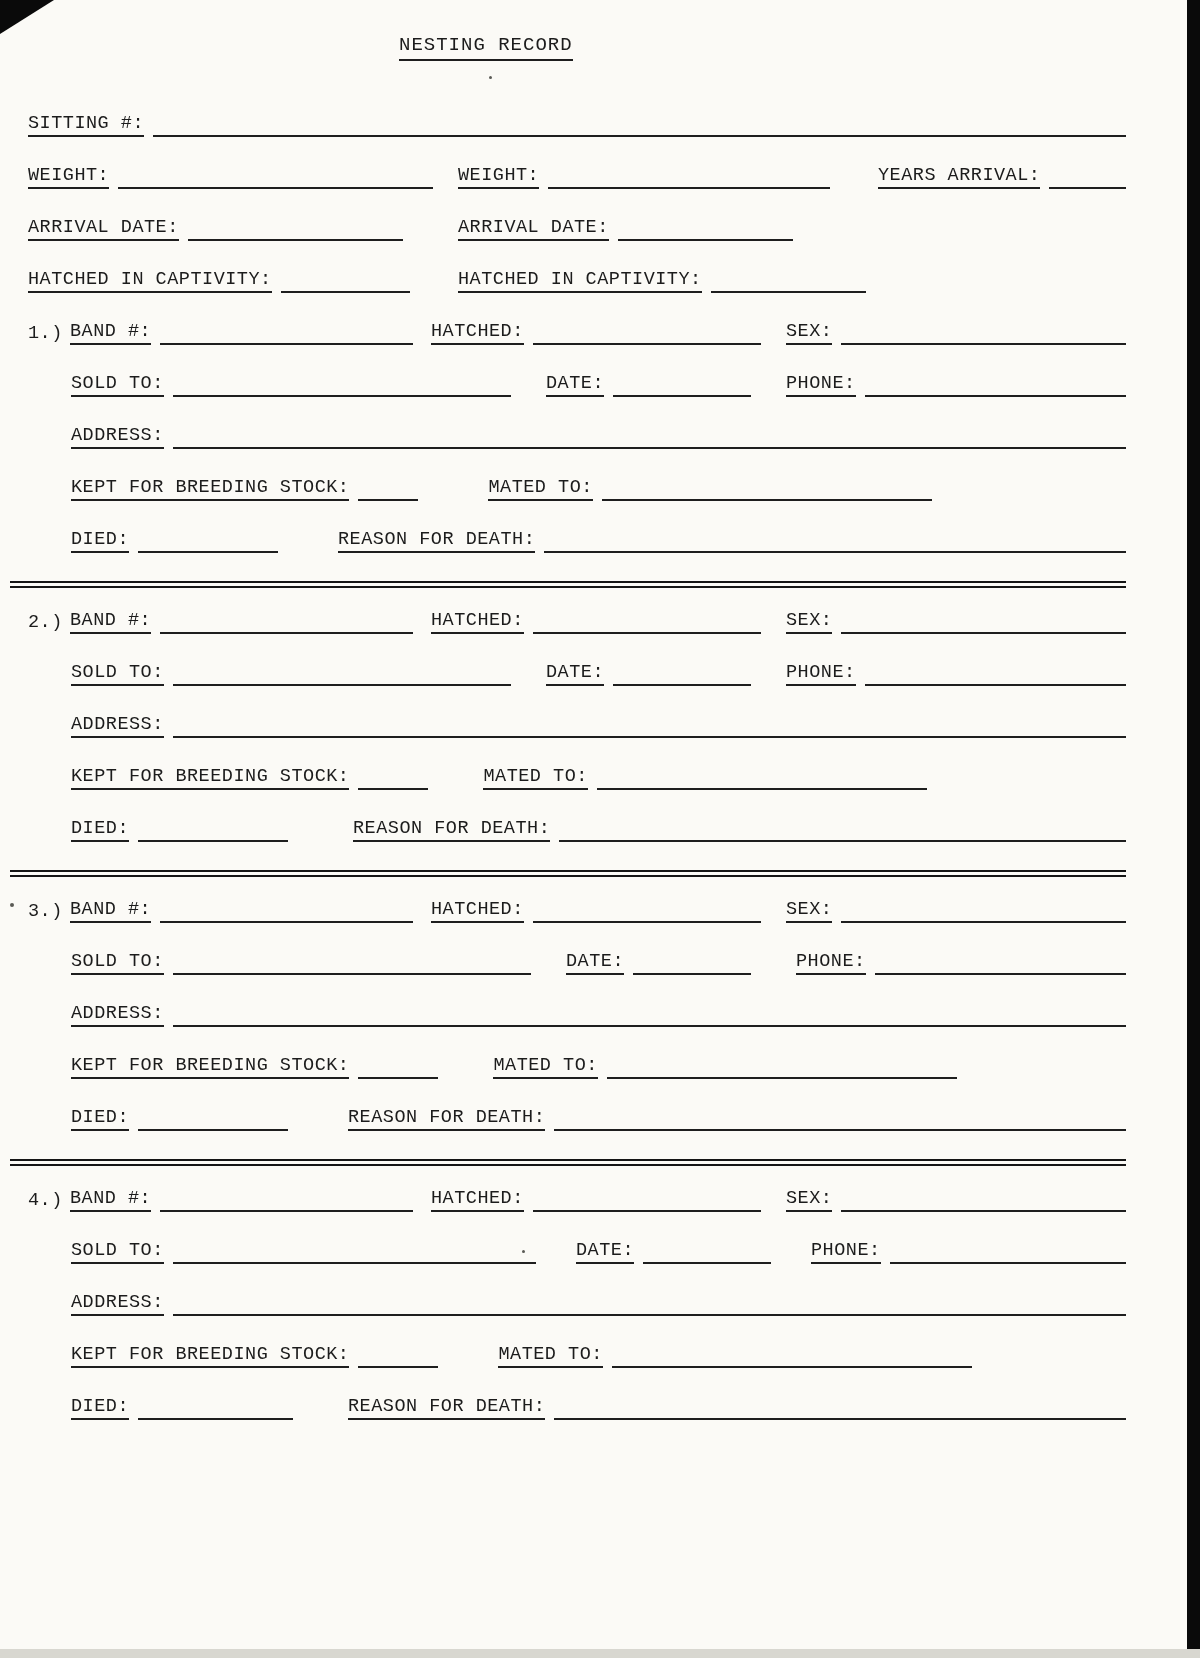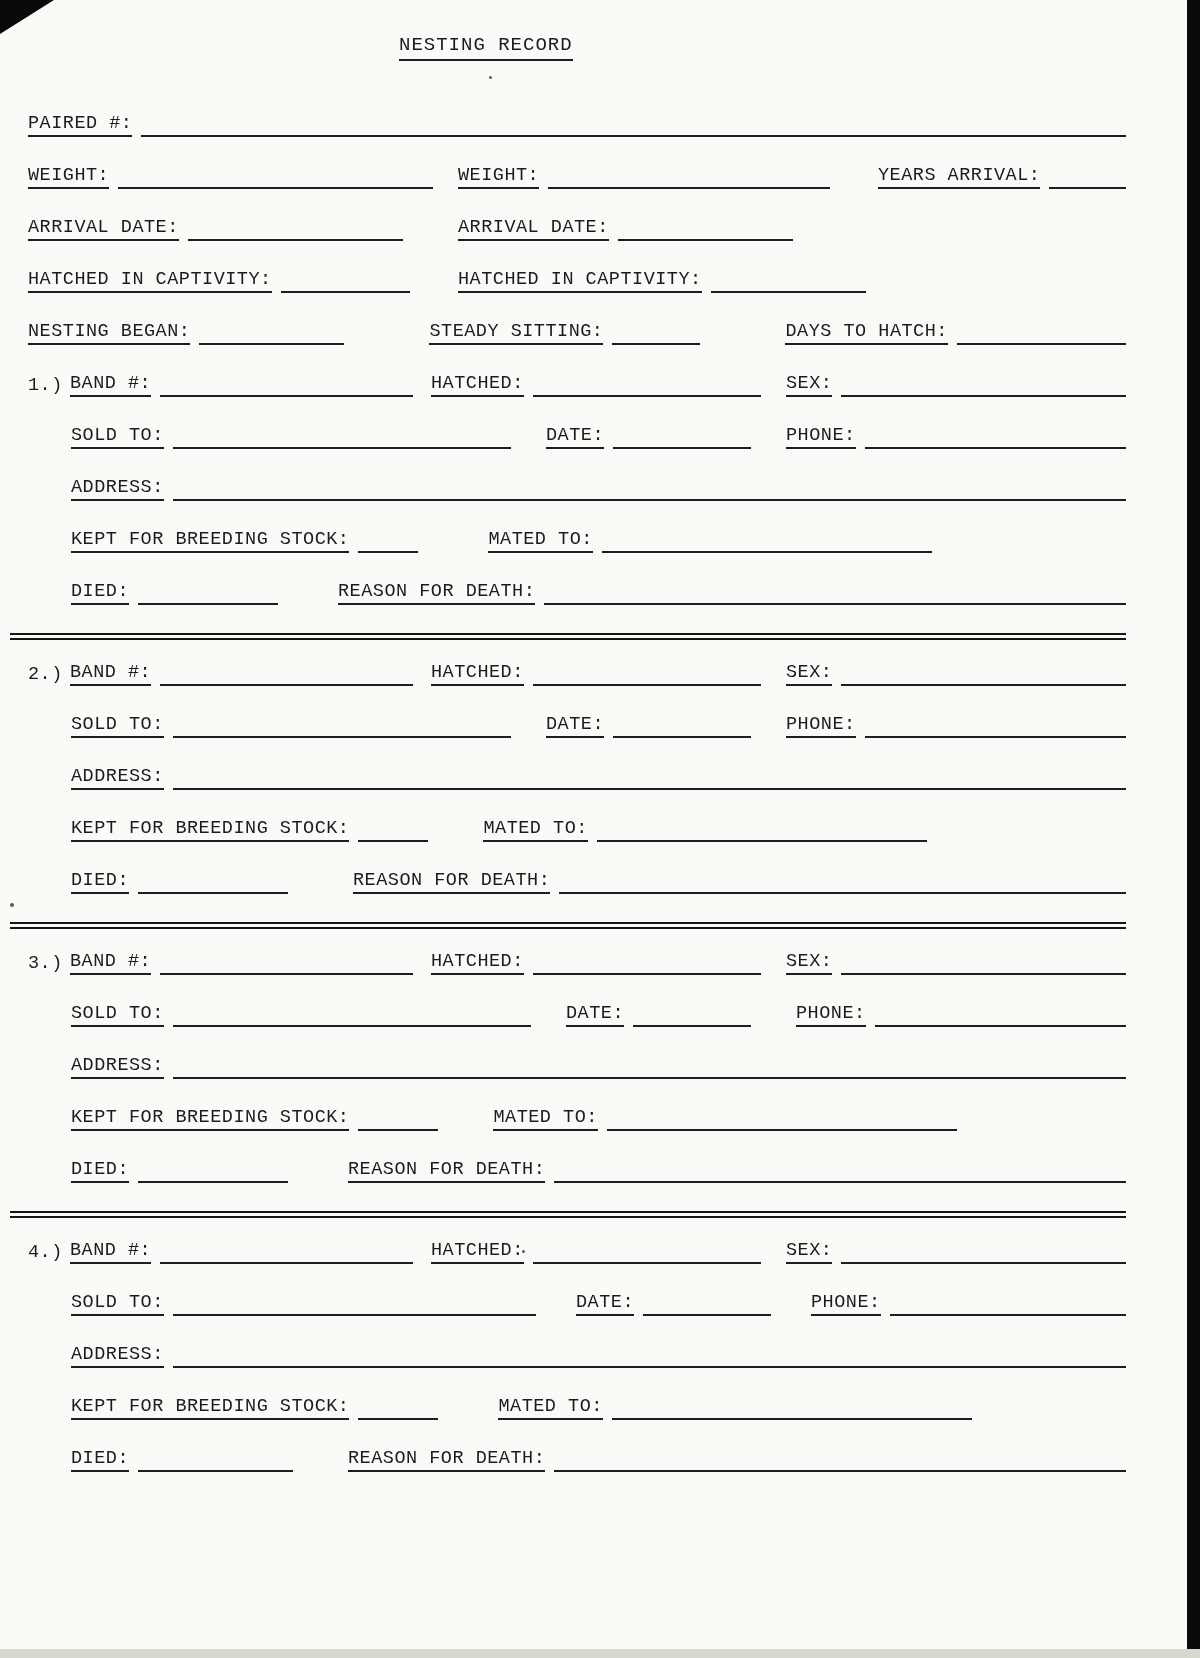--- a/index.html
+++ b/index.html
@@ -87,21 +87,21 @@
   <div class="speck" style="left:489px;top:76px;width:3px;height:3px;"></div>
   <div class="speck" style="left:522px;top:1250px;width:3px;height:3px;"></div>
 
   <div>
     <h1 class="title">NESTING RECORD</h1>
   </div>
 
 
   <div class="row">
     <span class="cell grow">
-      <span class="lbl">PAIRED #:</span>
+      <span class="lbl">SITTING #:</span>
       <span class="blank grow"></span>
     </span>
   </div>
 
   <div class="row">
     <span class="cell" style="width:430px;">
       <span class="lbl">WEIGHT:</span>
       <span class="blank grow" style="margin-right:25px;"></span>
     </span>
     <span class="cell" style="width:420px;">
@@ -130,34 +130,20 @@
       <span class="lbl">HATCHED IN CAPTIVITY:</span>
       <span class="blank grow" style="margin-right:48px;"></span>
     </span>
     <span class="cell">
       <span class="lbl">HATCHED IN CAPTIVITY:</span>
       <span class="blank" style="width:155px;"></span>
     </span>
   </div>
 
 
-  <div class="row">
-    <span class="cell" style="margin-right:85px;">
-      <span class="lbl">NESTING BEGAN:</span>
-      <span class="blank" style="width:145px;"></span>
-    </span>
-    <span class="cell" style="margin-right:85px;">
-      <span class="lbl">STEADY SITTING:</span>
-      <span class="blank" style="width:88px;"></span>
-    </span>
-    <span class="cell grow">
-      <span class="lbl">DAYS TO HATCH:</span>
-      <span class="blank grow"></span>
-    </span>
-  </div>
 
   <div class="row">
     <span class="cell" style="width:385px;">
       <span class="num">1.)</span>
       <span class="lbl">BAND #:</span>
       <span class="blank grow"></span>
     </span>
     <span class="cell" style="width:330px;margin-left:18px;">
       <span class="lbl">HATCHED:</span>
       <span class="blank grow"></span>

